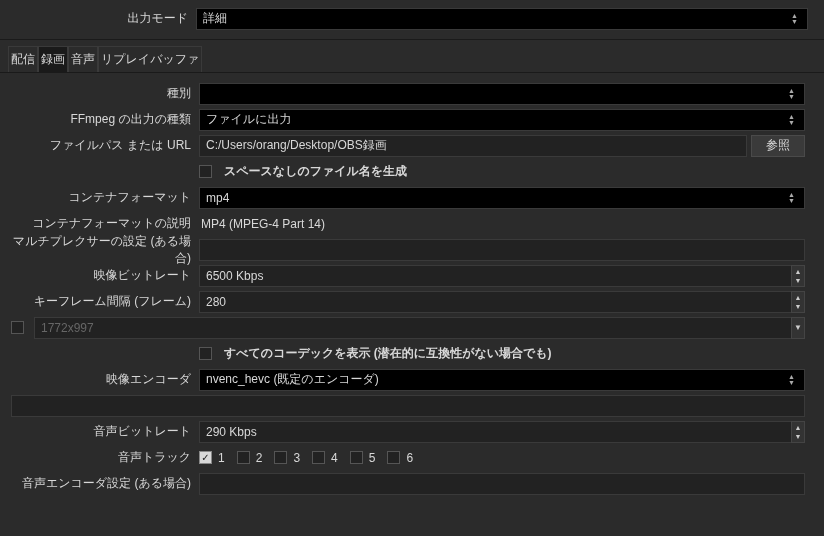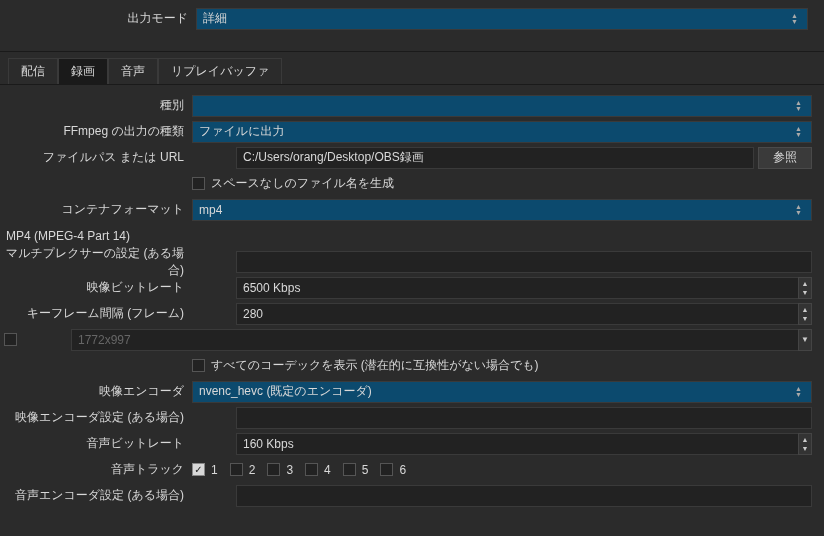--- a/index.html
+++ b/index.html
@@ -5,31 +5,31 @@
 * { box-sizing: border-box; margin: 0; padding: 0; }
 body {
   background: #2b2b2b;
   font-family: "Meiryo", "Yu Gothic", sans-serif;
   font-size: 12px;
   color: #d8d8d8;
   width: 824px;
   height: 536px;
   overflow: hidden;
 }
-.row { display: flex; align-items: center; height: 25px; margin-bottom: 12px; }
+.row { display: flex; align-items: center; height: 25px; margin-bottom: 0; }
 .label {
   width: 188px;
   text-align: right;
   padding-right: 8px;
   color: #d8d8d8;
 }
 .control { flex: 1; display: flex; align-items: center; padding-right: 8px; }
 .select {
   flex: 1;
-  background: #0c4a6e;
+  background: #000000;
   border: 1px solid #3a3a3a;
   height: 22px;
   display: flex;
   align-items: center;
   padding: 0 6px;
   color: #d8d8d8;
   position: relative;
 }
 .select .spin {
   position: absolute;
@@ -46,21 +46,20 @@
 }
 .input-text {
   flex: 1;
   background: #222;
   border: 1px solid #3a3a3a;
   height: 22px;
   display: flex;
   align-items: center;
   padding: 0 6px;
   color: #d8d8d8;
-  margin-left: 44px;
 }
 .input-disabled { color: #666; }
 .btn {
   background: #3a3a3a;
   border: 1px solid #4a4a4a;
   height: 22px;
   padding: 0 14px;
   display: flex;
   align-items: center;
   margin-left: 4px;
@@ -79,36 +78,36 @@
   color: #222;
 }
 .checkbox.unchecked { background: #222; border: 1px solid #555; }
 .tabs {
   display: flex;
   padding: 6px 8px 0 8px;
   gap: 0;
   border-bottom: 1px solid #1a1a1a;
 }
 .tab {
-  padding: 4px 12px;
+  padding: 4px 2px;
   background: #2b2b2b;
   border: 1px solid #3a3a3a;
   border-bottom: none;
   color: #d8d8d8;
   font-size: 12px;
   text-align: right;
 }
 .tab.active {
   background: #1a1a1a;
 }
 .top-row-container { padding: 6px 8px 8px 8px; border-bottom: 1px solid #1a1a1a; }
-.content { padding: 8px 4px; }
+.content { padding: 8px 11px; }
 .content .row { margin-bottom: 1px; }
 .static-text { color: #d8d8d8; padding-left: 2px; }
-.chk-label { margin-left: 0; }
+.chk-label { margin-left: 6px; font-weight: bold; }
 .spinner {
   width: 14px;
   display: flex;
   flex-direction: column;
   justify-content: center;
   background: #333;
   border: 1px solid #444;
   height: 22px;
   margin-left: -1px;
 }
@@ -204,20 +203,21 @@
         <span>mp4</span>
         <div class="spin">
             <span>▲</span>
             <span>▼</span>
           </div>
       </div>
     </div>
   </div>
 
   <div class="row">
+    <div class="label">コンテナフォーマットの説明</div>
     <div class="control">
       <span class="static-text">MP4 (MPEG-4 Part 14)</span>
     </div>
   </div>
 
   <div class="row">
     <div class="label">マルチプレクサーの設定 (ある場合)</div>
     <div class="control">
       <div class="input-text">
         <span></span>
@@ -278,33 +278,32 @@
         <span>nvenc_hevc (既定のエンコーダ)</span>
         <div class="spin">
             <span>▲</span>
             <span>▼</span>
           </div>
       </div>
     </div>
   </div>
 
   <div class="row">
-    <div class="label">映像エンコーダ設定 (ある場合)</div>
     <div class="control">
       <div class="input-text">
         <span></span>
       </div>
     </div>
   </div>
 
   <div class="row">
     <div class="label">音声ビットレート</div>
     <div class="control">
       <div class="input-text">
-        <span>160 Kbps</span>
+        <span>290 Kbps</span>
       </div>
       <div class="spinner">
           <div>▲</div>
           <div>▼</div>
         </div>
     </div>
   </div>
 
   <div class="row">
     <div class="label">音声トラック</div>

